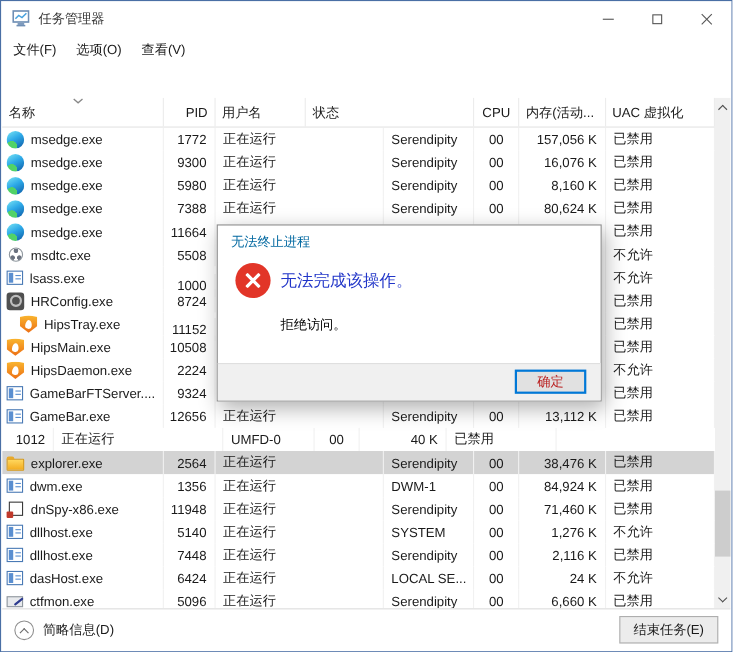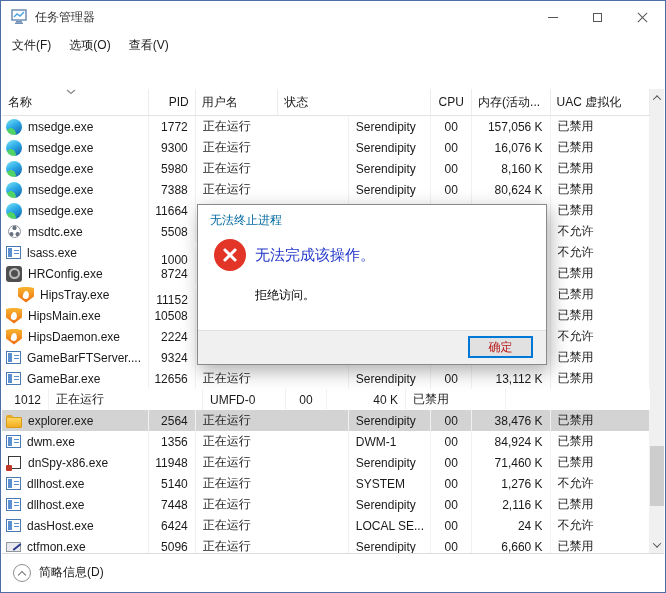--- a/index.html
+++ b/index.html
@@ -665,20 +665,21 @@
       </div>
   </div>
 
   <div class="footer">
     <div class="toggle">
       <div class="toggle-circle">
           <div class="chev"></div>
         </div>
       <span>简略信息(D)</span>
     </div>
+    <button class="btn end-task">结束任务(E)</button>
   </div>
 
   <div class="dialog">
     <div class="dlg-title">无法终止进程</div>
     <div class="dlg-icon"></div>
     <div class="dlg-main">无法完成该操作。</div>
     <div class="dlg-detail">拒绝访问。</div>
     <div class="dlg-footer">
       <button class="dlg-ok">确定</button>
     </div>

